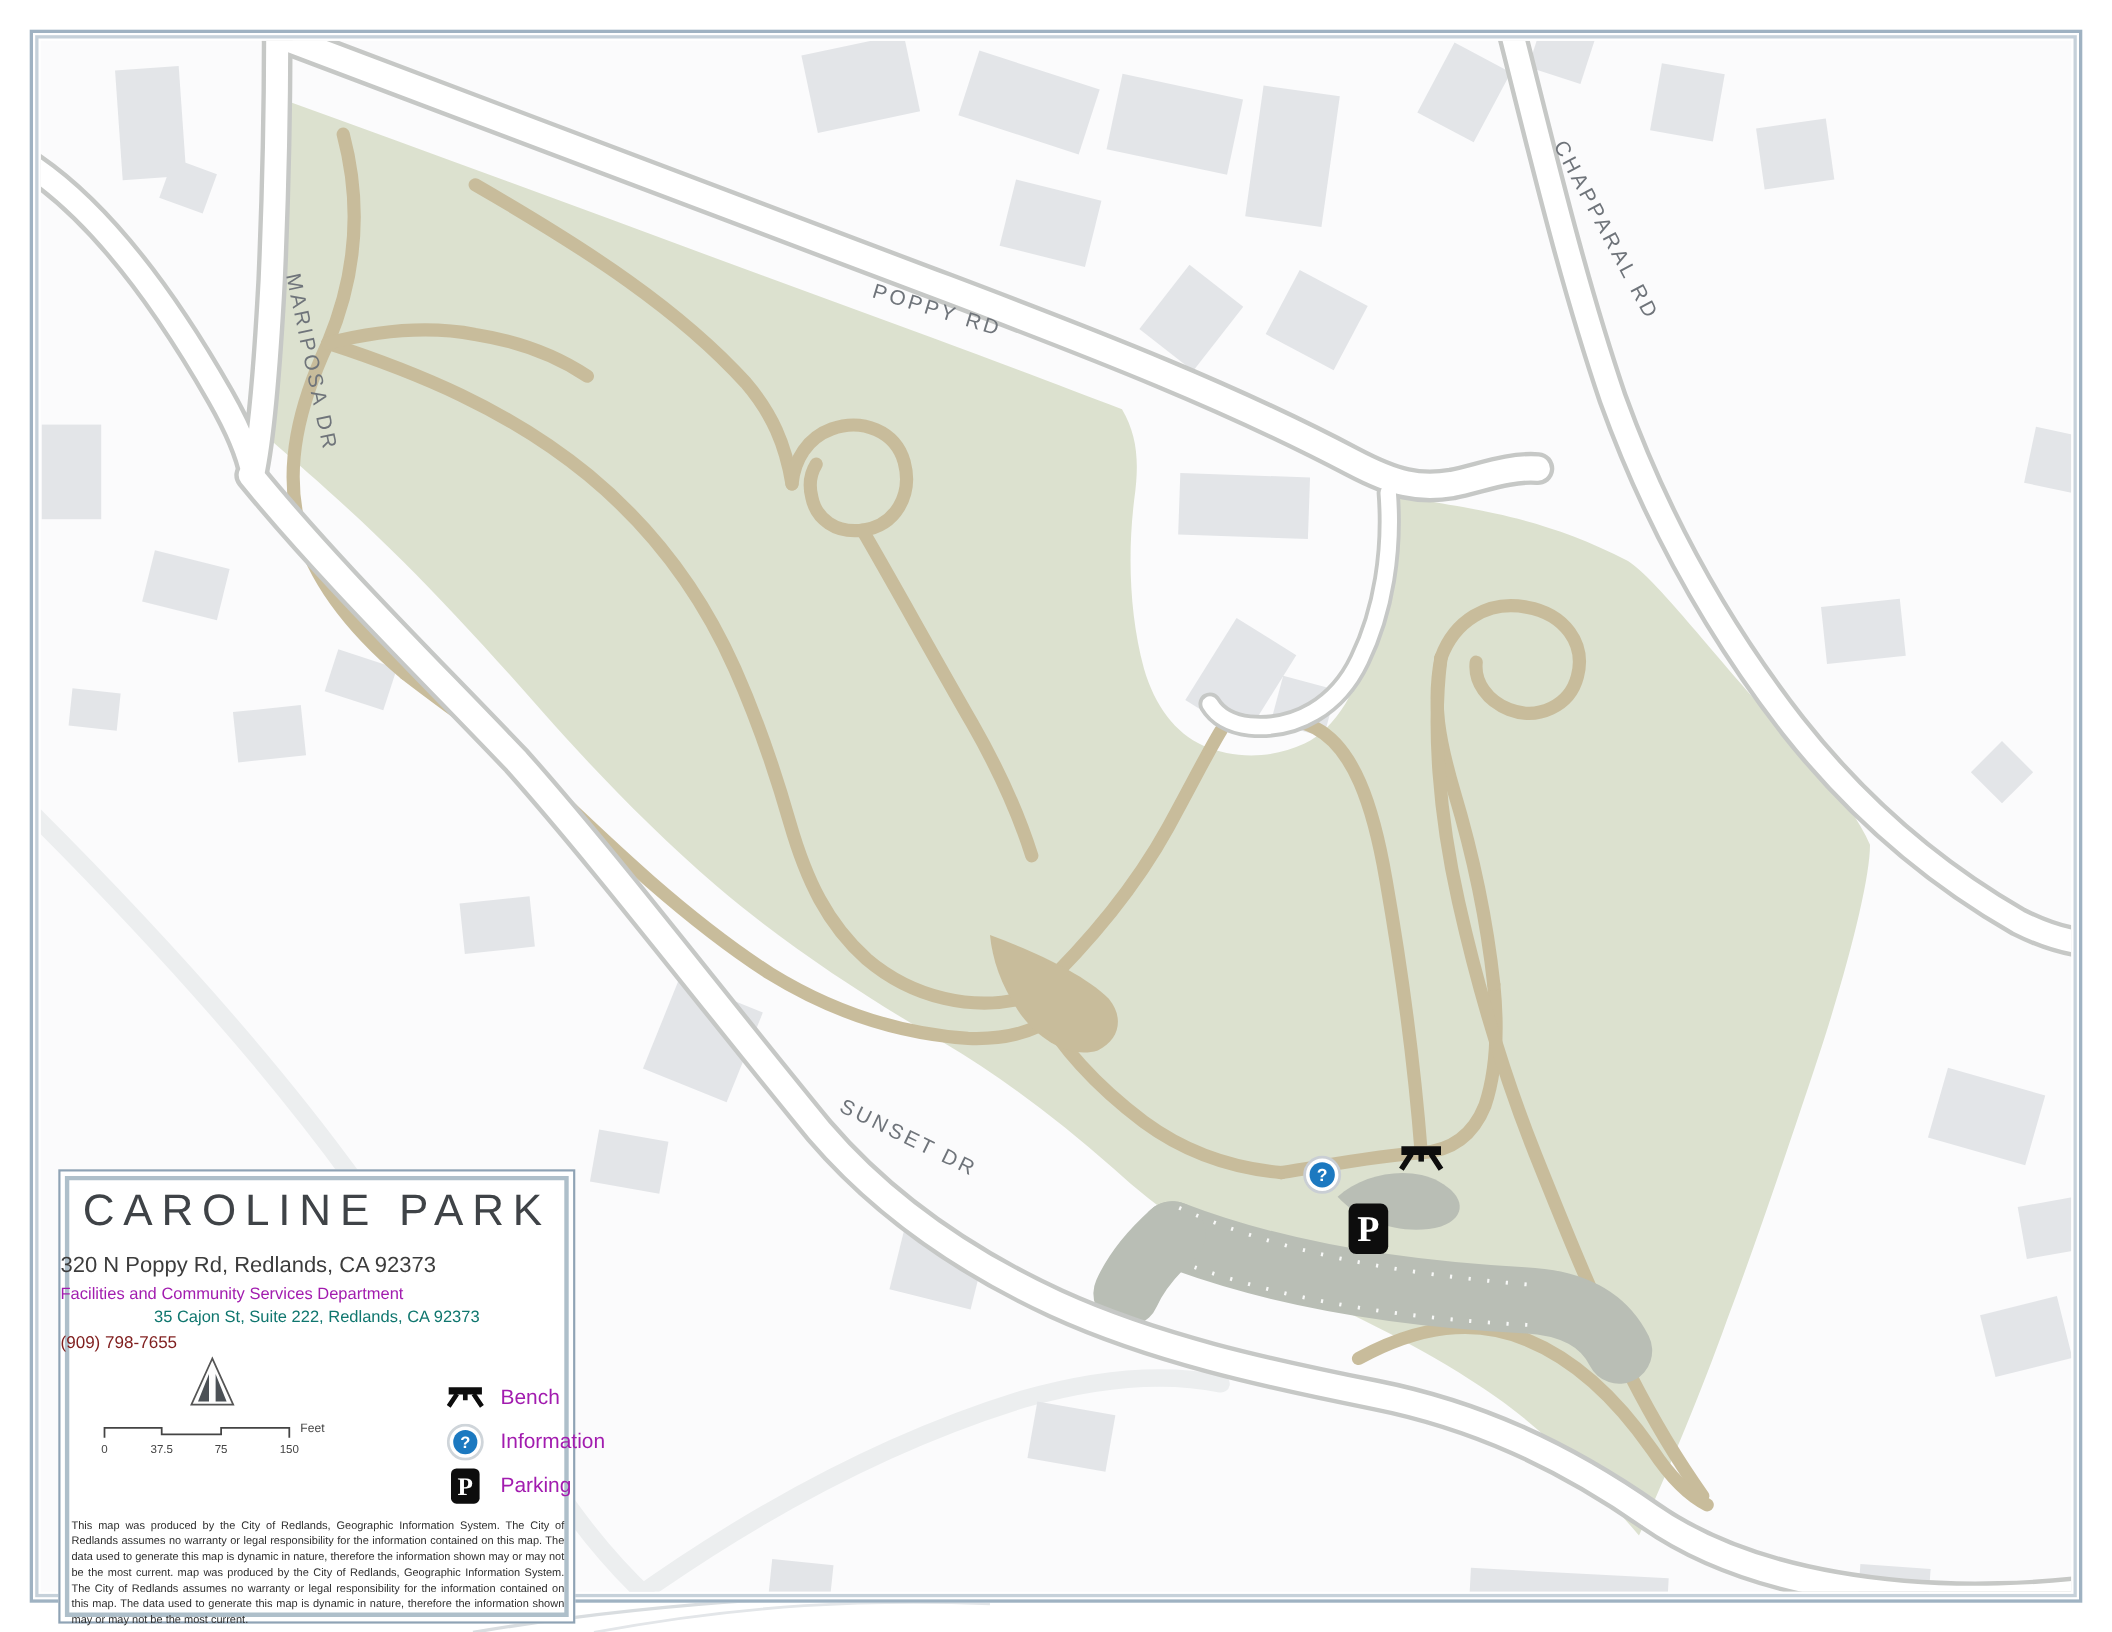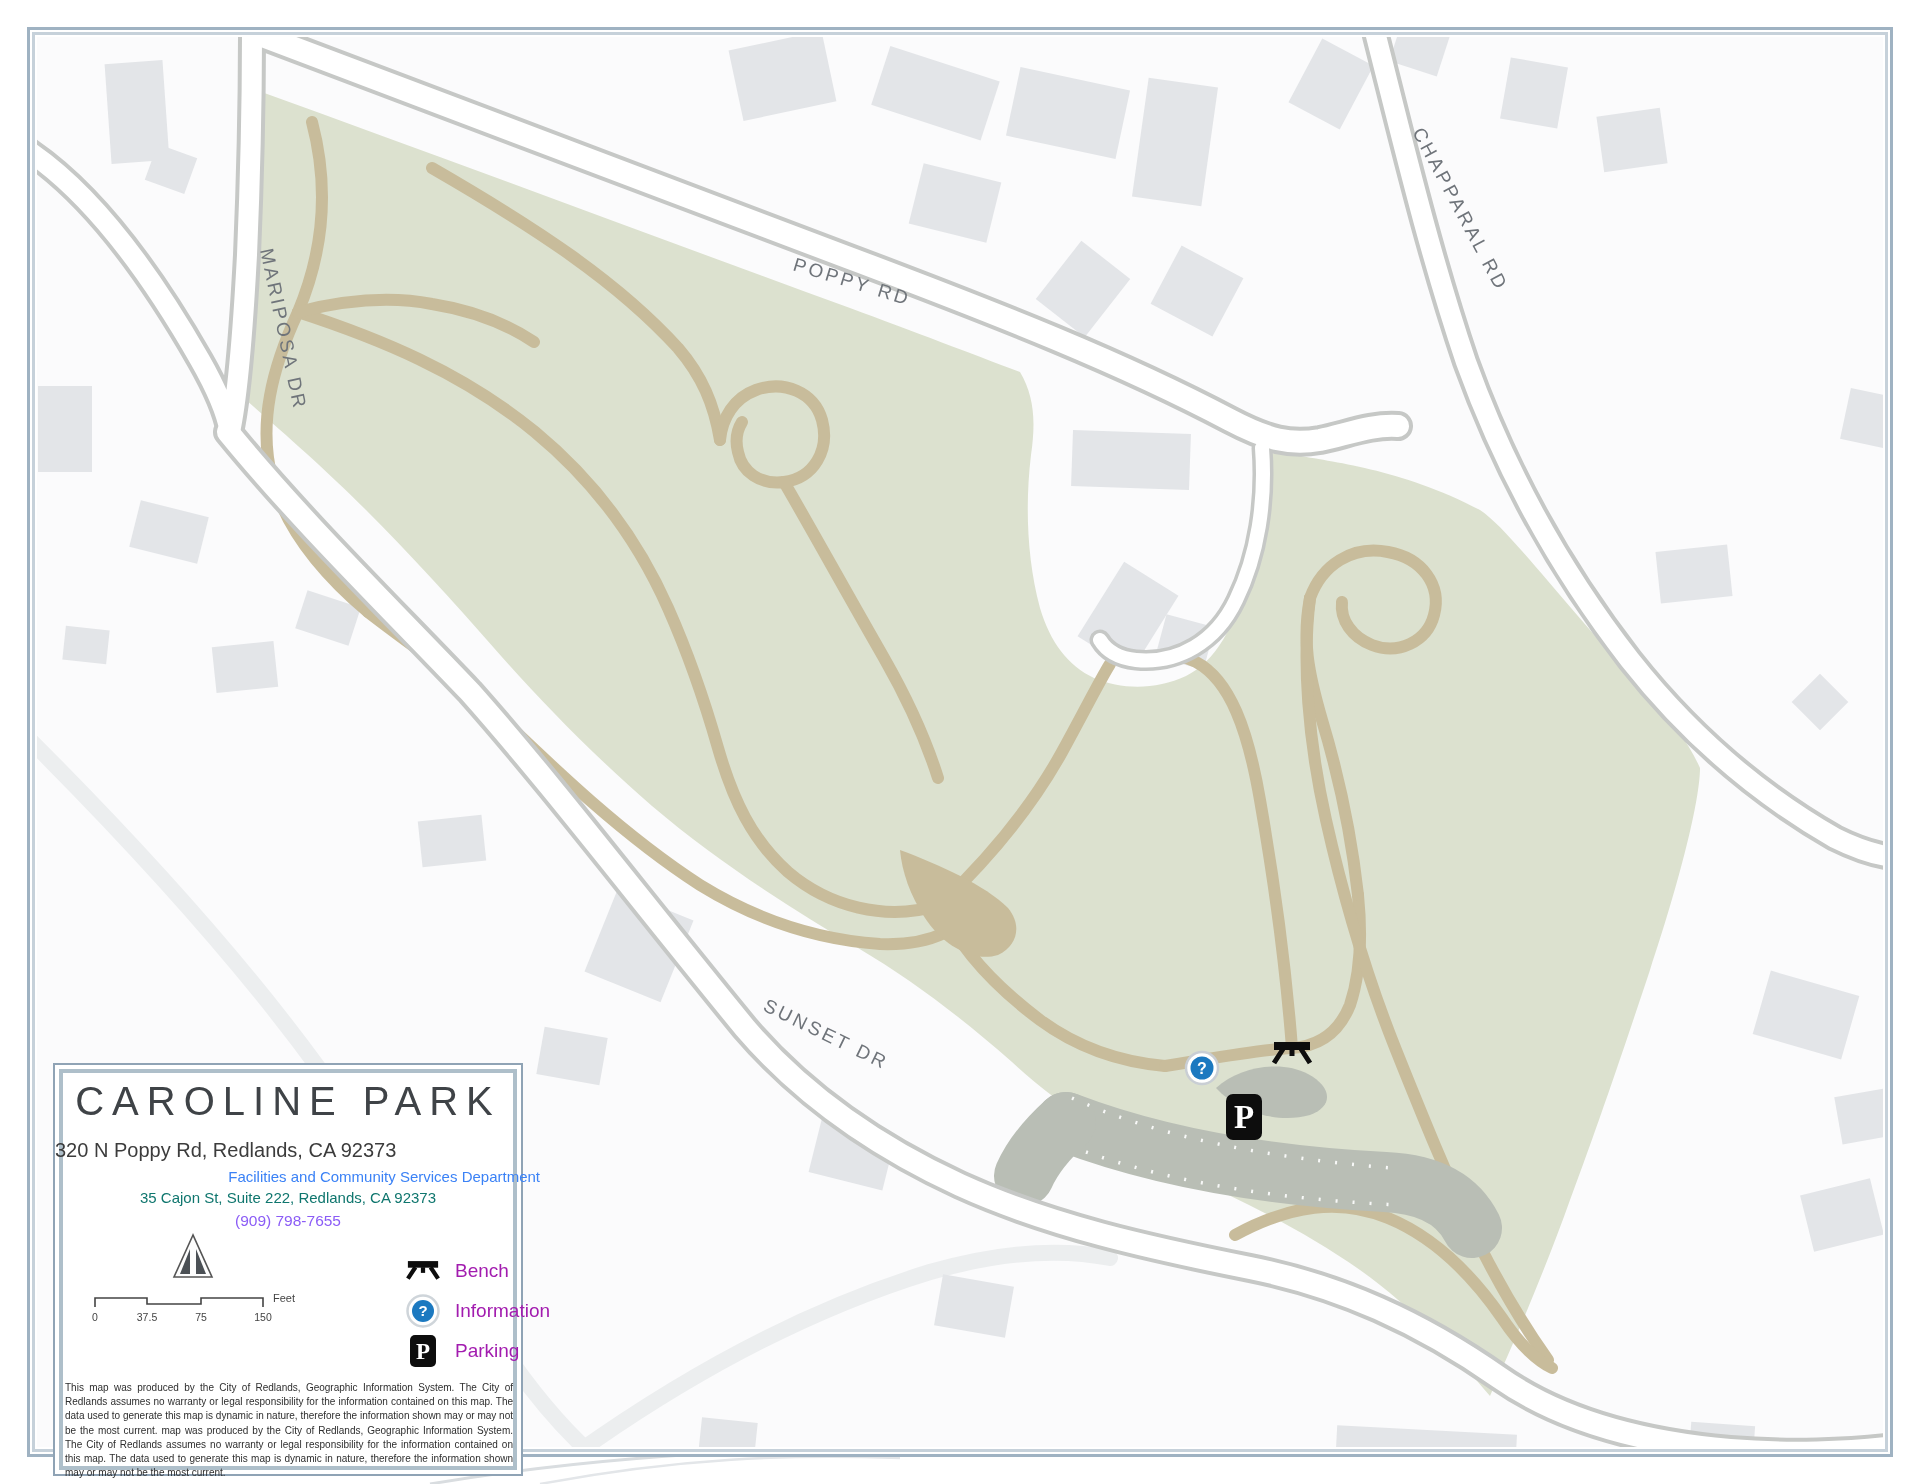--- a/index.html
+++ b/index.html
@@ -31,26 +31,26 @@
   .title-box{
     position:absolute;left:53px;top:1063px;width:470px;height:413px;
     background:#ffffff;border:2px solid #8fa3b5;box-sizing:border-box;
     box-shadow:inset 0 0 0 4px #ffffff, inset 0 0 0 8px #aebfca;
     z-index:5;
   }
   .tb-title{position:absolute;top:14px;left:0;width:100%;text-align:center;
     font-size:40px;letter-spacing:8px;color:#3f4347;white-space:nowrap;}
   .tb-address{position:absolute;top:74px;left:0;width:100%;text-align:left;
     font-size:20px;color:#3c3c3c;}
-  .tb-dept{position:absolute;top:103px;left:0;width:100%;text-align:right;
-    font-size:15px;color:#3b82f6;padding-left:19px;}
+  .tb-dept{position:absolute;top:103px;left:0;width:100%;text-align:left;
+    font-size:15px;color:#a21caf;}
   .tb-dept2{position:absolute;top:124px;left:0;width:100%;text-align:center;
     font-size:15px;color:#0f766e;}
-  .tb-phone{position:absolute;top:147px;left:0;width:100%;text-align:center;
-    font-size:15.5px;color:#8b5cf6;}
+  .tb-phone{position:absolute;top:147px;left:0;width:100%;text-align:left;
+    font-size:15.5px;color:#7f1d1d;}
   .tb-north{position:absolute;left:116px;top:168px;}
   .tb-scale{position:absolute;left:34px;top:224px;}
   .tb-legend{position:absolute;left:350px;top:186px;}
   .legend-row{display:flex;align-items:center;height:40px;}
   .legend-icon{width:36px;display:flex;justify-content:center;}
   .legend-label{font-size:19px;color:#a21caf;margin-left:14px;}
   .tb-logo{position:absolute;left:12px;top:260px;width:300px;height:50px;}
   .logo-skyline{position:absolute;left:8px;top:0;}
   .logo-prefix{position:absolute;left:50px;top:8px;font-family:"Liberation Serif",serif;
     font-style:italic;font-weight:bold;font-size:10px;color:#a93030;}

